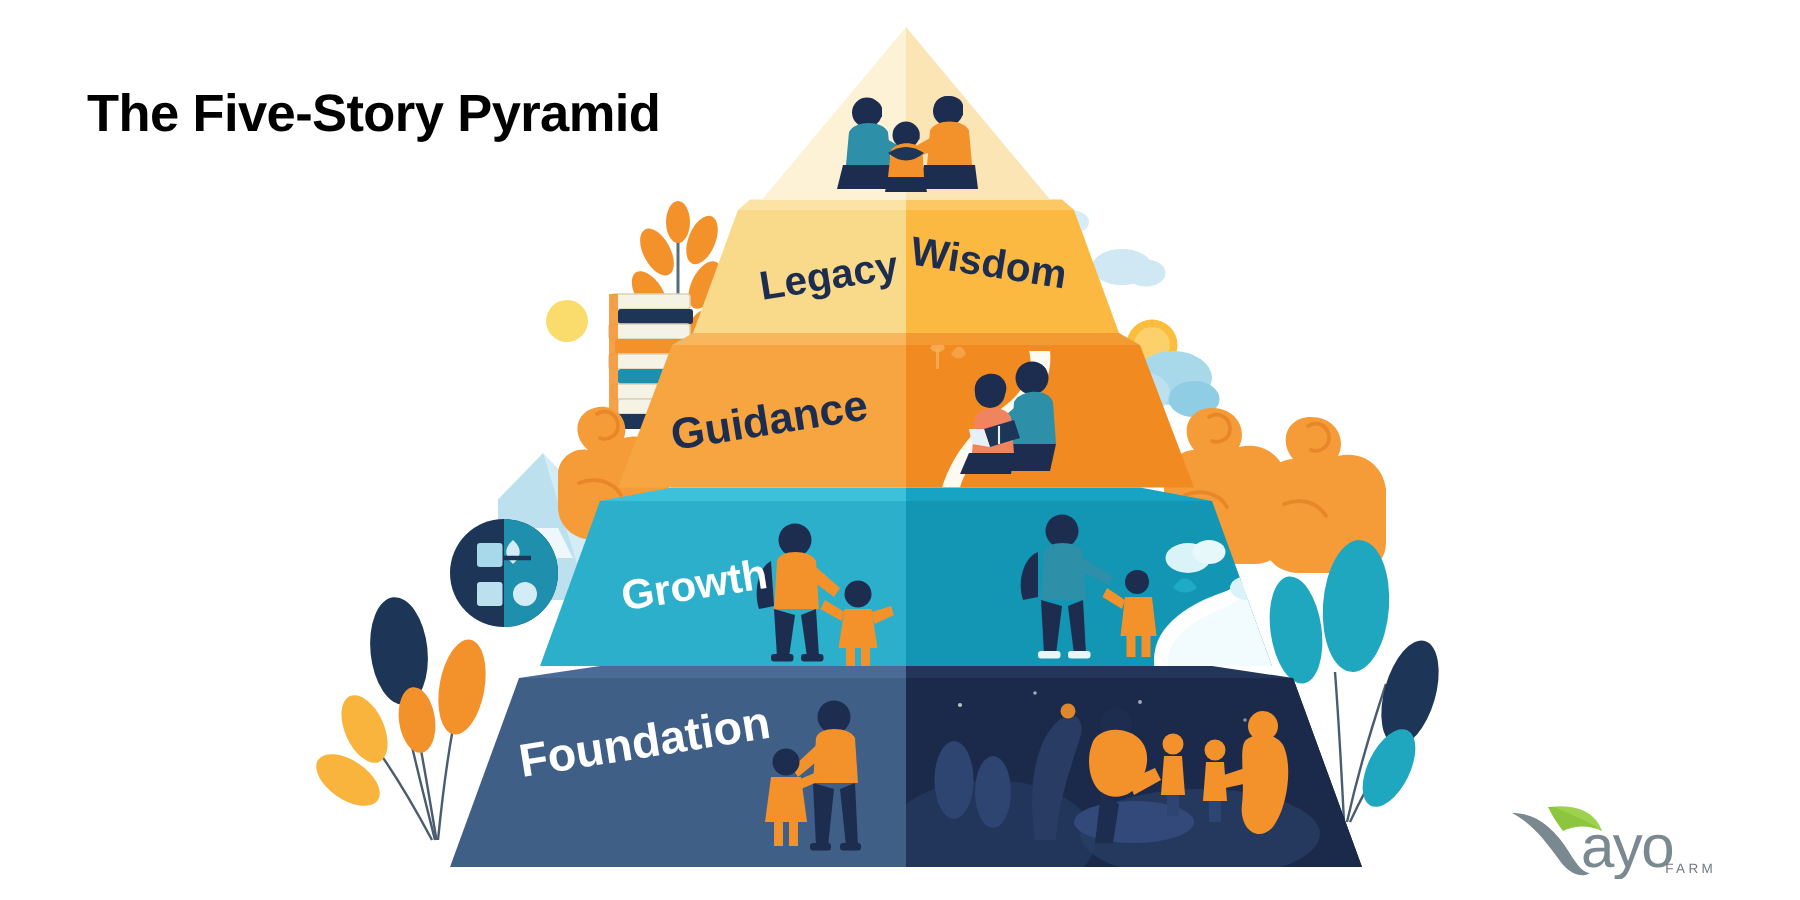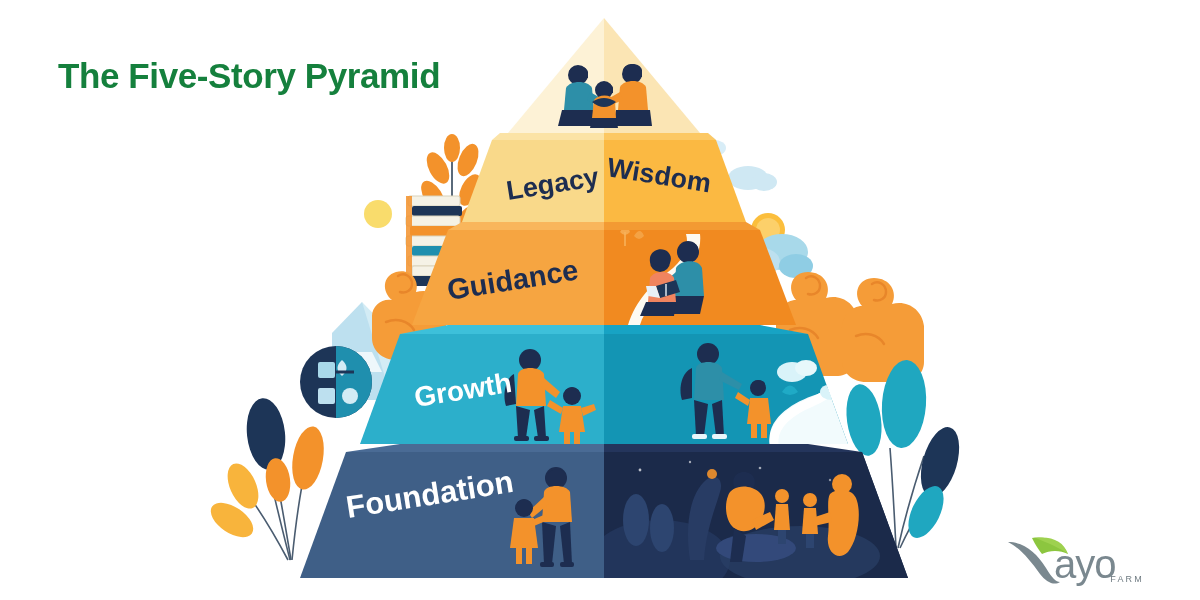--- a/index.html
+++ b/index.html
@@ -14,21 +14,21 @@
     background: #ffffff;
     overflow: hidden;
     font-family: "Liberation Sans", sans-serif;
   }
   #page-title {
     position: absolute;
     left: 58px;
     top: 56px;
     font-size: 35px;
     font-weight: bold;
-    color: #15803d;
+    color: #000000;
     letter-spacing: -0.4px;
     white-space: nowrap;
   }
   #pyramid-svg {
     position: absolute;
     left: 0;
     top: 0;
   }
   .tier-label {
     font-family: "Liberation Sans", sans-serif;

